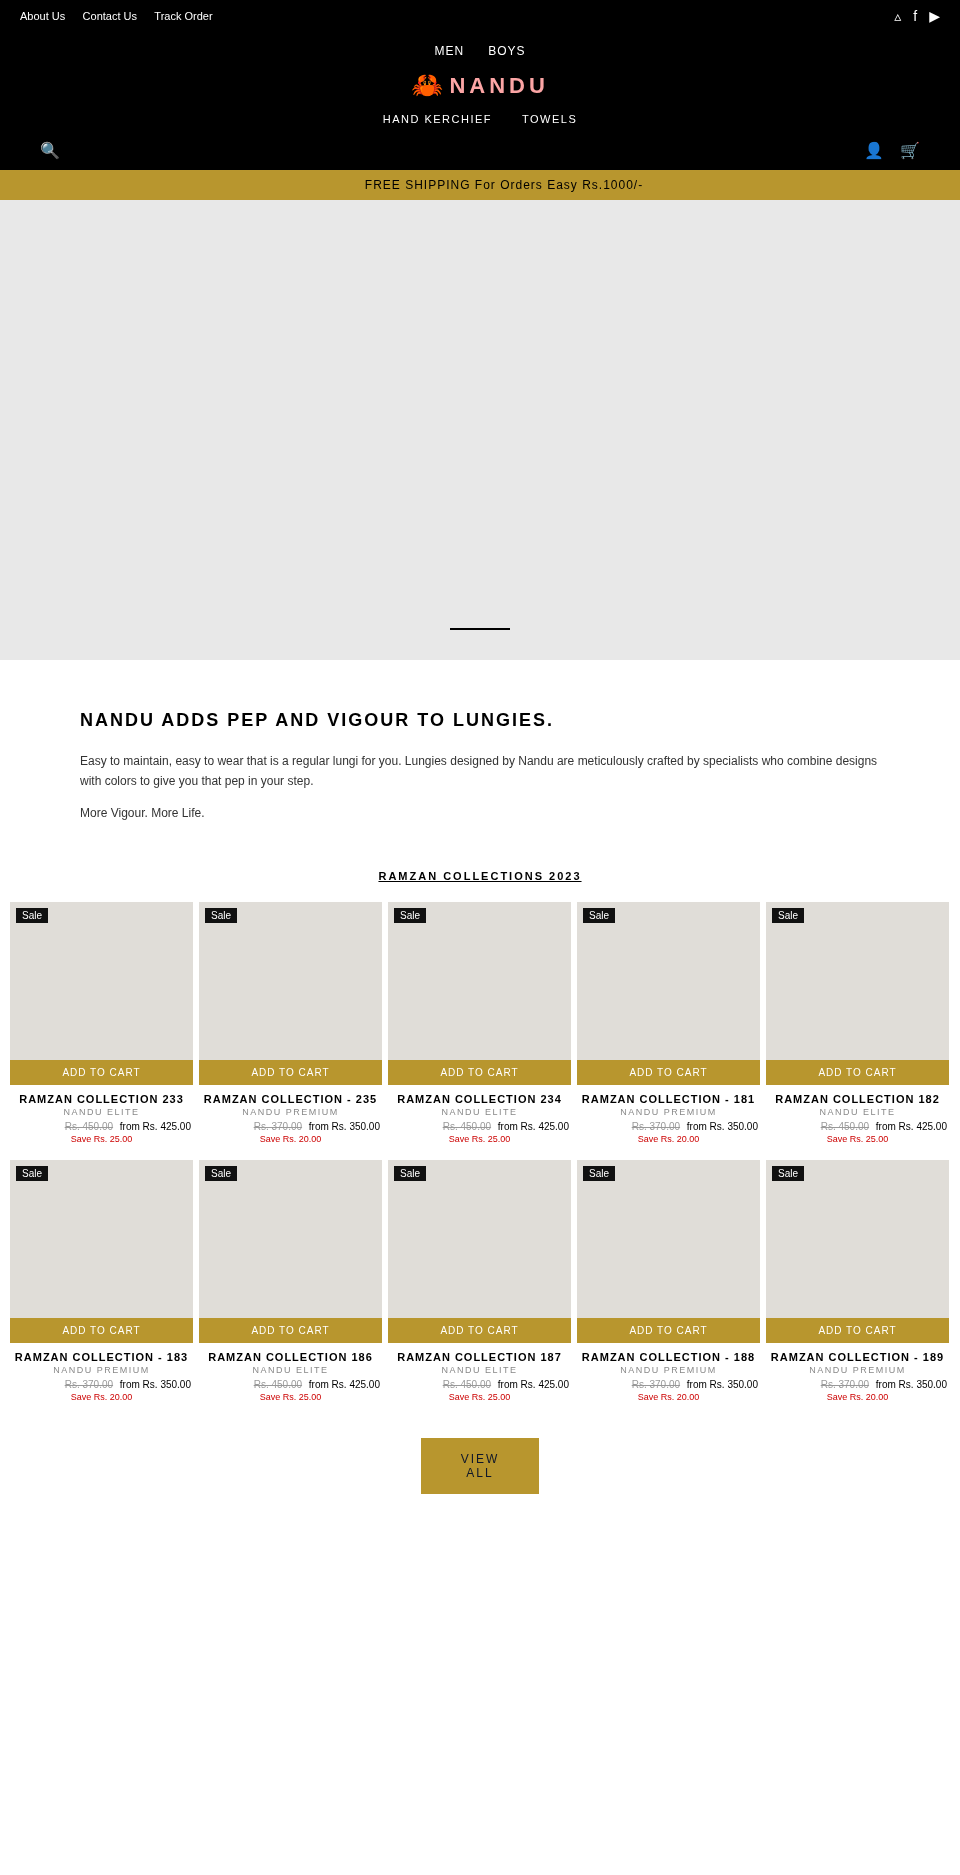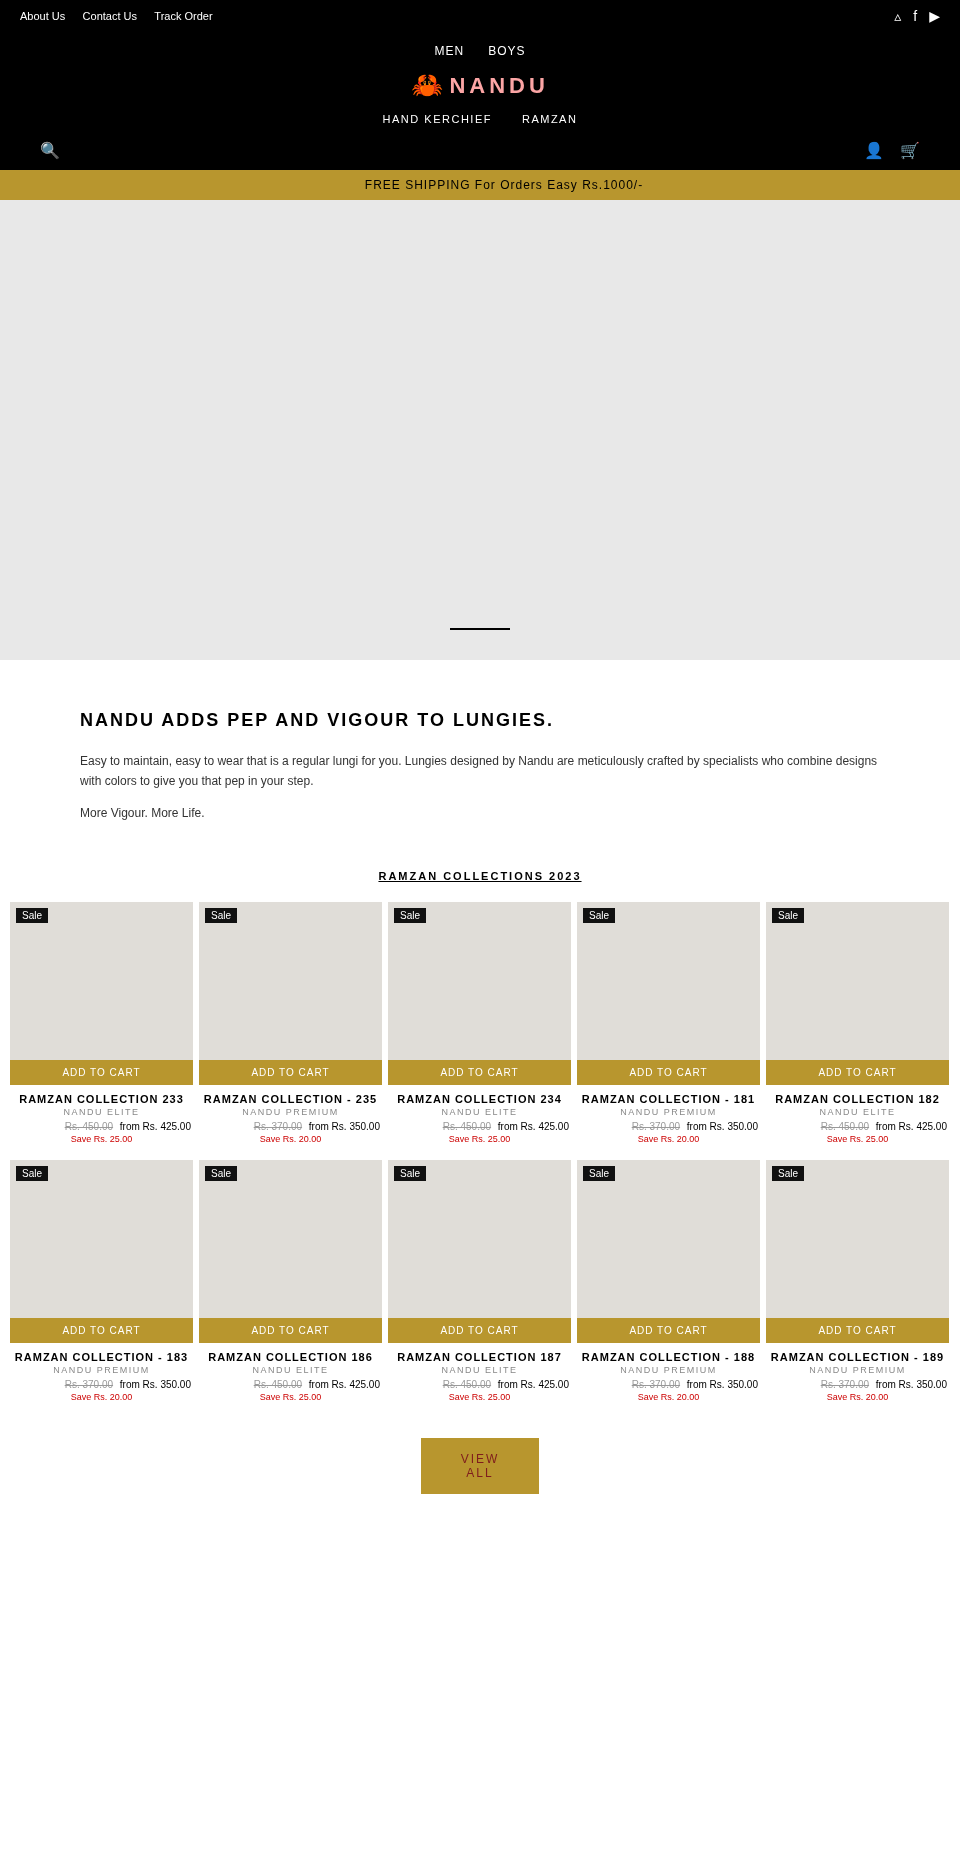--- a/index.html
+++ b/index.html
@@ -262,21 +262,21 @@
       font-family: Arial, sans-serif;
     }
 
     
     .view-all-wrap {
       text-align: center;
       padding: 20px 0 30px;
     }
     .view-all-btn {
       background: #b8962e;
-      color: #7f1d1d;
+      color: #0f172a;
       font-size: 12px;
       letter-spacing: 2px;
       padding: 14px 40px;
       font-family: Arial, sans-serif;
       cursor: pointer;
       border: none;
       display: inline-block;
     }
   </style>
 </head>
@@ -299,21 +299,21 @@
   <div class="nav-row">
     <a>MEN</a>
     <a>BOYS</a>
   </div>
   <div class="logo-area">
     <span class="logo-crab">🦀</span>
     <span class="logo-text">NANDU</span>
   </div>
   <div class="sub-nav">
     <a>HAND KERCHIEF</a>
-    <a>RAMZAN</a>
+    <a>TOWELS</a>
   </div>
   <div class="header-bottom">
     <span class="search-icon-area">🔍</span>
     <div class="header-actions">
       <span class="header-action-icon">👤</span>
       <span class="header-action-icon">🛒</span>
     </div>
   </div>
 </div>
 

